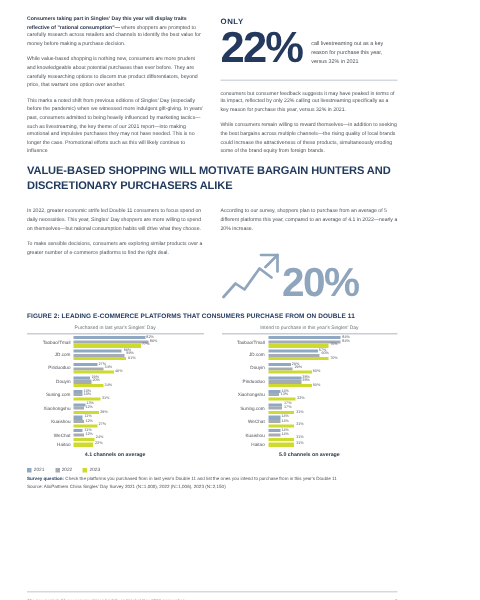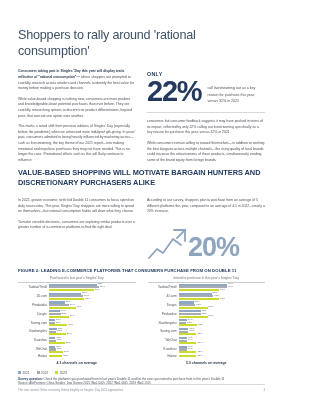--- a/index.html
+++ b/index.html
@@ -231,21 +231,20 @@
   .footer-page {
     font-size: 2.9px;
     color: #8b9199;
   }
 </style>
 </head>
 <body>
 
 <div class="page">
 
-  <h1 class="page-title">Shoppers to rally around 'rational consumption'</h1>
 
   <div class="cols">
     <div class="col">
       <p class="body"><span class="lead-run">Consumers taking part in Singles' Day this year will display traits reflective of "rational consumption"—</span> <span>where shoppers are prompted to carefully research across retailers and channels to identify the best value for money before making a purchase decision.</span></p>
       <p class="body">While value-based shopping is nothing new, consumers are more prudent and knowledgeable about potential purchases than ever before. They are carefully researching options to discern true product differentiators, beyond price, that warrant one option over another.</p>
       <p class="body">This marks a noted shift from previous editions of Singles' Day (especially before the pandemic) when we witnessed more indulgent gift-giving. In years' past, consumers admitted to being heavily influenced by marketing tactics—such as livestreaming, the key theme of our 2021 report—into making emotional and impulsive purchases they may not have needed. This is no longer the case. Promotional efforts such as this will likely continue to influence</p>
     </div>
 
     <div class="col">
       <div class="stat-block">

